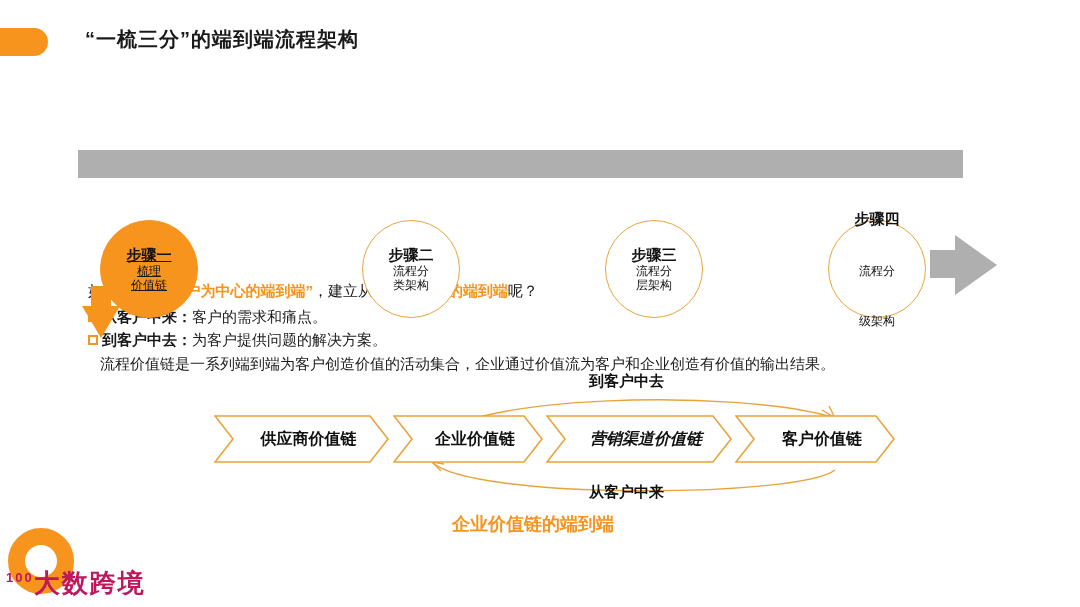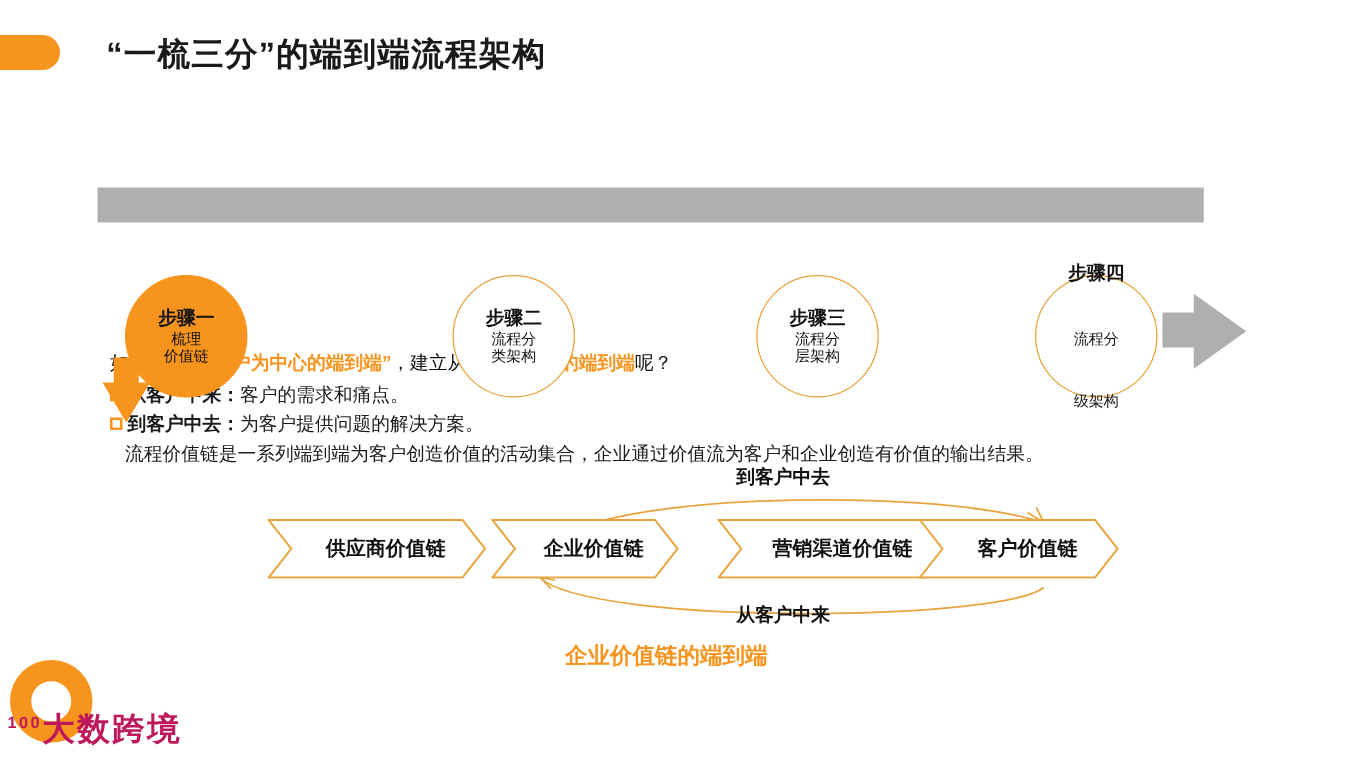--- a/index.html
+++ b/index.html
@@ -13,21 +13,21 @@
   }
   .slide { position:absolute; inset:0; background:#fff; }
 
   
   .title-tab {
     position:absolute; left:0; top:28px; width:48px; height:28px;
     background:#F7941D; border-radius:0 14px 14px 0;
   }
   .slide-title {
     position:absolute; left:85px; top:26px;
-    font-size:26px; font-weight:bold; letter-spacing:1px;
+    font-size:20px; font-weight:bold; letter-spacing:1px;
     color:#1a1a1a; white-space:nowrap;
   }
 
   
   .step-band { position:absolute; left:0; top:100px; width:1080px; height:150px; }
   .band-bar {
     position:absolute; left:78px; top:50px; width:885px; height:28px;
     background:#AFAFAF;
   }
   .band-head {
@@ -39,21 +39,21 @@
   .band-head-base {
     position:absolute; left:930px; top:150px; width:30px; height:28px;
     background:#AFAFAF;
   }
   .step {
     position:absolute; width:98px; height:98px; border-radius:50%;
     background:#ffffff; border:1.6px solid #E8A33D;
     display:flex; flex-direction:column; align-items:center; justify-content:center;
     line-height:1.18; text-align:center; z-index:3;
   }
-  .step.filled { background:#F7941D; border-color:#F7941D; }
+  .step.filled { background:#F7941D; border-color:#F7941D;text-decoration:underline; }
   .step .s-title { font-size:15px; font-weight:bold; color:#111; }
   .step .s-line  { font-size:12px; color:#111; }
   .step-1 { left:100px; top:120px; }
   .step-2 { left:362px; top:120px; }
   .step-3 { left:605px; top:120px; }
   .step-4 { left:828px; top:120px;gap:36px; }
 
   .down-arrow { position:absolute; left:82px; top:186px; width:38px; height:52px; z-index:4; }
   .down-arrow .stem { position:absolute; left:9px; top:0; width:20px; height:22px; background:#F7941D; }
   .down-arrow .head {
@@ -80,21 +80,21 @@
   .chev { position:absolute; top:45px; height:48px; }
   .chev svg { display:block; }
   .chev .ctext {
     position:absolute; top:0; left:0; right:0; height:48px;
     display:flex; align-items:center; justify-content:center;
     font-size:16px; font-weight:bold; color:#111; white-space:nowrap;
     padding-left:14px;
   }
   .chev-1 { left:214px; width:175px; }
   .chev-2 { left:393px; width:150px; }
-  .chev-3 { left:574px; width:186px; }
+  .chev-3 { left:546px; width:186px;font-style:italic; }
   .chev-4 { left:735px; width:160px; }
 
   .arc-svg { position:absolute; left:0; top:0; width:1080px; height:150px; pointer-events:none; }
   .arc-label-top {
     position:absolute; left:589px; top:2px;
     font-size:15px; font-weight:bold; color:#111; white-space:nowrap;
   }
   .arc-label-bottom {
     position:absolute; left:589px; top:113px;
     font-size:15px; font-weight:bold; color:#111; white-space:nowrap;

